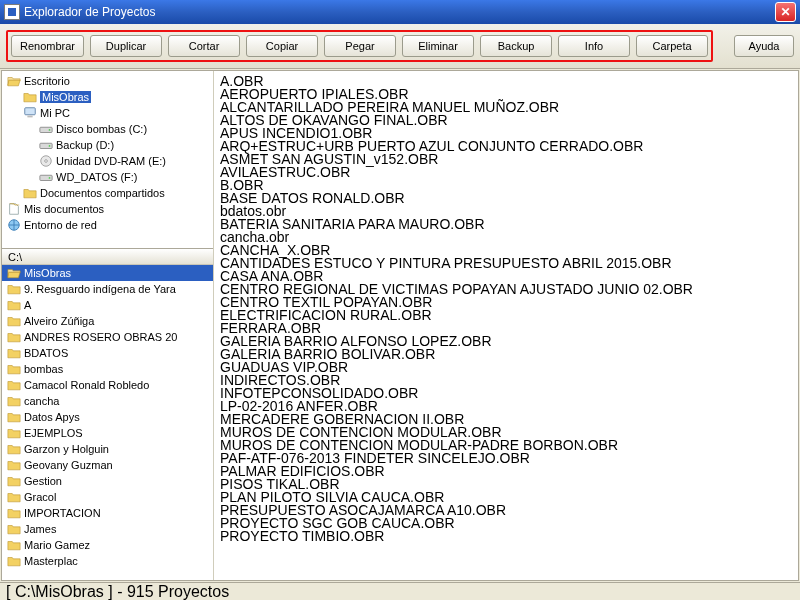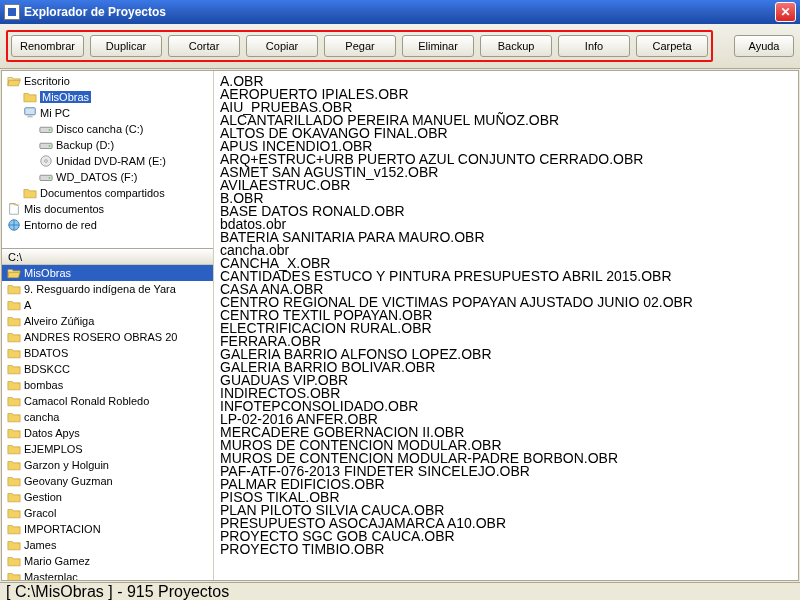--- a/index.html
+++ b/index.html
@@ -17,21 +17,21 @@
   display: flex; align-items: center; padding: 0 4px;
 }
 .titlebar .appicon {
   width: 16px; height: 16px; margin-right: 4px;
   background: #fff; border: 1px solid #7a7a7a;
   position: relative;
 }
 .titlebar .appicon::before {
   content:""; position:absolute; inset:3px; background:#2b5fc1;
 }
-.titlebar .title { font-weight: bold; font-size: 12px; flex:1; }
+.titlebar .title { font-weight: normal; font-size: 12px; flex:1; }
 .titlebar .closebtn {
   width: 21px; height: 20px; border:1px solid #fff;
   background: linear-gradient(to bottom,#f57373,#d82424);
   border-radius: 3px; display:flex;align-items:center;justify-content:center;
   color:#fff; font-weight:bold; font-size:12px; cursor:pointer;
 }
 .toolbar {
   background: linear-gradient(to bottom,#f2f1e9,#e3e0cf);
   border-bottom: 1px solid #aca899;
   padding: 6px;
@@ -139,21 +139,21 @@
           <span>Mi PC</span>
         </div>
         <div class="row">
           <span class="indent" style="width: 32px;"></span>
           <span class="ico">
             <svg viewBox="0 0 16 16">
               <rect x="1" y="6" width="14" height="6" rx="1" fill="#d9d9d9" stroke="#888"></rect>
               <circle cx="12" cy="9" r="1" fill="#5c5"></circle>
             </svg>
           </span>
-          <span>Disco cancha (C:)</span>
+          <span>Disco bombas (C:)</span>
         </div>
         <div class="row">
           <span class="indent" style="width: 32px;"></span>
           <span class="ico">
             <svg viewBox="0 0 16 16">
               <rect x="1" y="6" width="14" height="6" rx="1" fill="#d9d9d9" stroke="#888"></rect>
               <circle cx="12" cy="9" r="1" fill="#5c5"></circle>
             </svg>
           </span>
           <span>Backup (D:)</span>
@@ -259,28 +259,20 @@
               </svg>
             </span>
             <span>BDATOS</span>
           </div>
           <div class="frow">
             <span class="ico">
               <svg viewBox="0 0 16 16">
                 <path fill="#f3d163" stroke="#b58a1e" stroke-width="0.6" d="M1 4h5l1 1.5h8v8H1z"></path>
               </svg>
             </span>
-            <span>BDSKCC</span>
-          </div>
-          <div class="frow">
-            <span class="ico">
-              <svg viewBox="0 0 16 16">
-                <path fill="#f3d163" stroke="#b58a1e" stroke-width="0.6" d="M1 4h5l1 1.5h8v8H1z"></path>
-              </svg>
-            </span>
             <span>bombas</span>
           </div>
           <div class="frow">
             <span class="ico">
               <svg viewBox="0 0 16 16">
                 <path fill="#f3d163" stroke="#b58a1e" stroke-width="0.6" d="M1 4h5l1 1.5h8v8H1z"></path>
               </svg>
             </span>
             <span>Camacol Ronald Robledo</span>
           </div>
@@ -371,21 +363,20 @@
               </svg>
             </span>
             <span>Masterplac</span>
           </div>
         </div>
     </div>
   </div>
   <div class="filepane" id="files">
       <div class="frow">A.OBR</div>
       <div class="frow">AEROPUERTO IPIALES.OBR</div>
-      <div class="frow">AIU_PRUEBAS.OBR</div>
       <div class="frow">ALCANTARILLADO PEREIRA MANUEL MUÑOZ.OBR</div>
       <div class="frow">ALTOS DE OKAVANGO FINAL.OBR</div>
       <div class="frow">APUS INCENDIO1.OBR</div>
       <div class="frow">ARQ+ESTRUC+URB PUERTO AZUL CONJUNTO CERRADO.OBR</div>
       <div class="frow">ASMET SAN AGUSTIN_v152.OBR</div>
       <div class="frow">AVILAESTRUC.OBR</div>
       <div class="frow">B.OBR</div>
       <div class="frow">BASE DATOS RONALD.OBR</div>
       <div class="frow">bdatos.obr</div>
       <div class="frow">BATERIA SANITARIA PARA MAURO.OBR</div>

